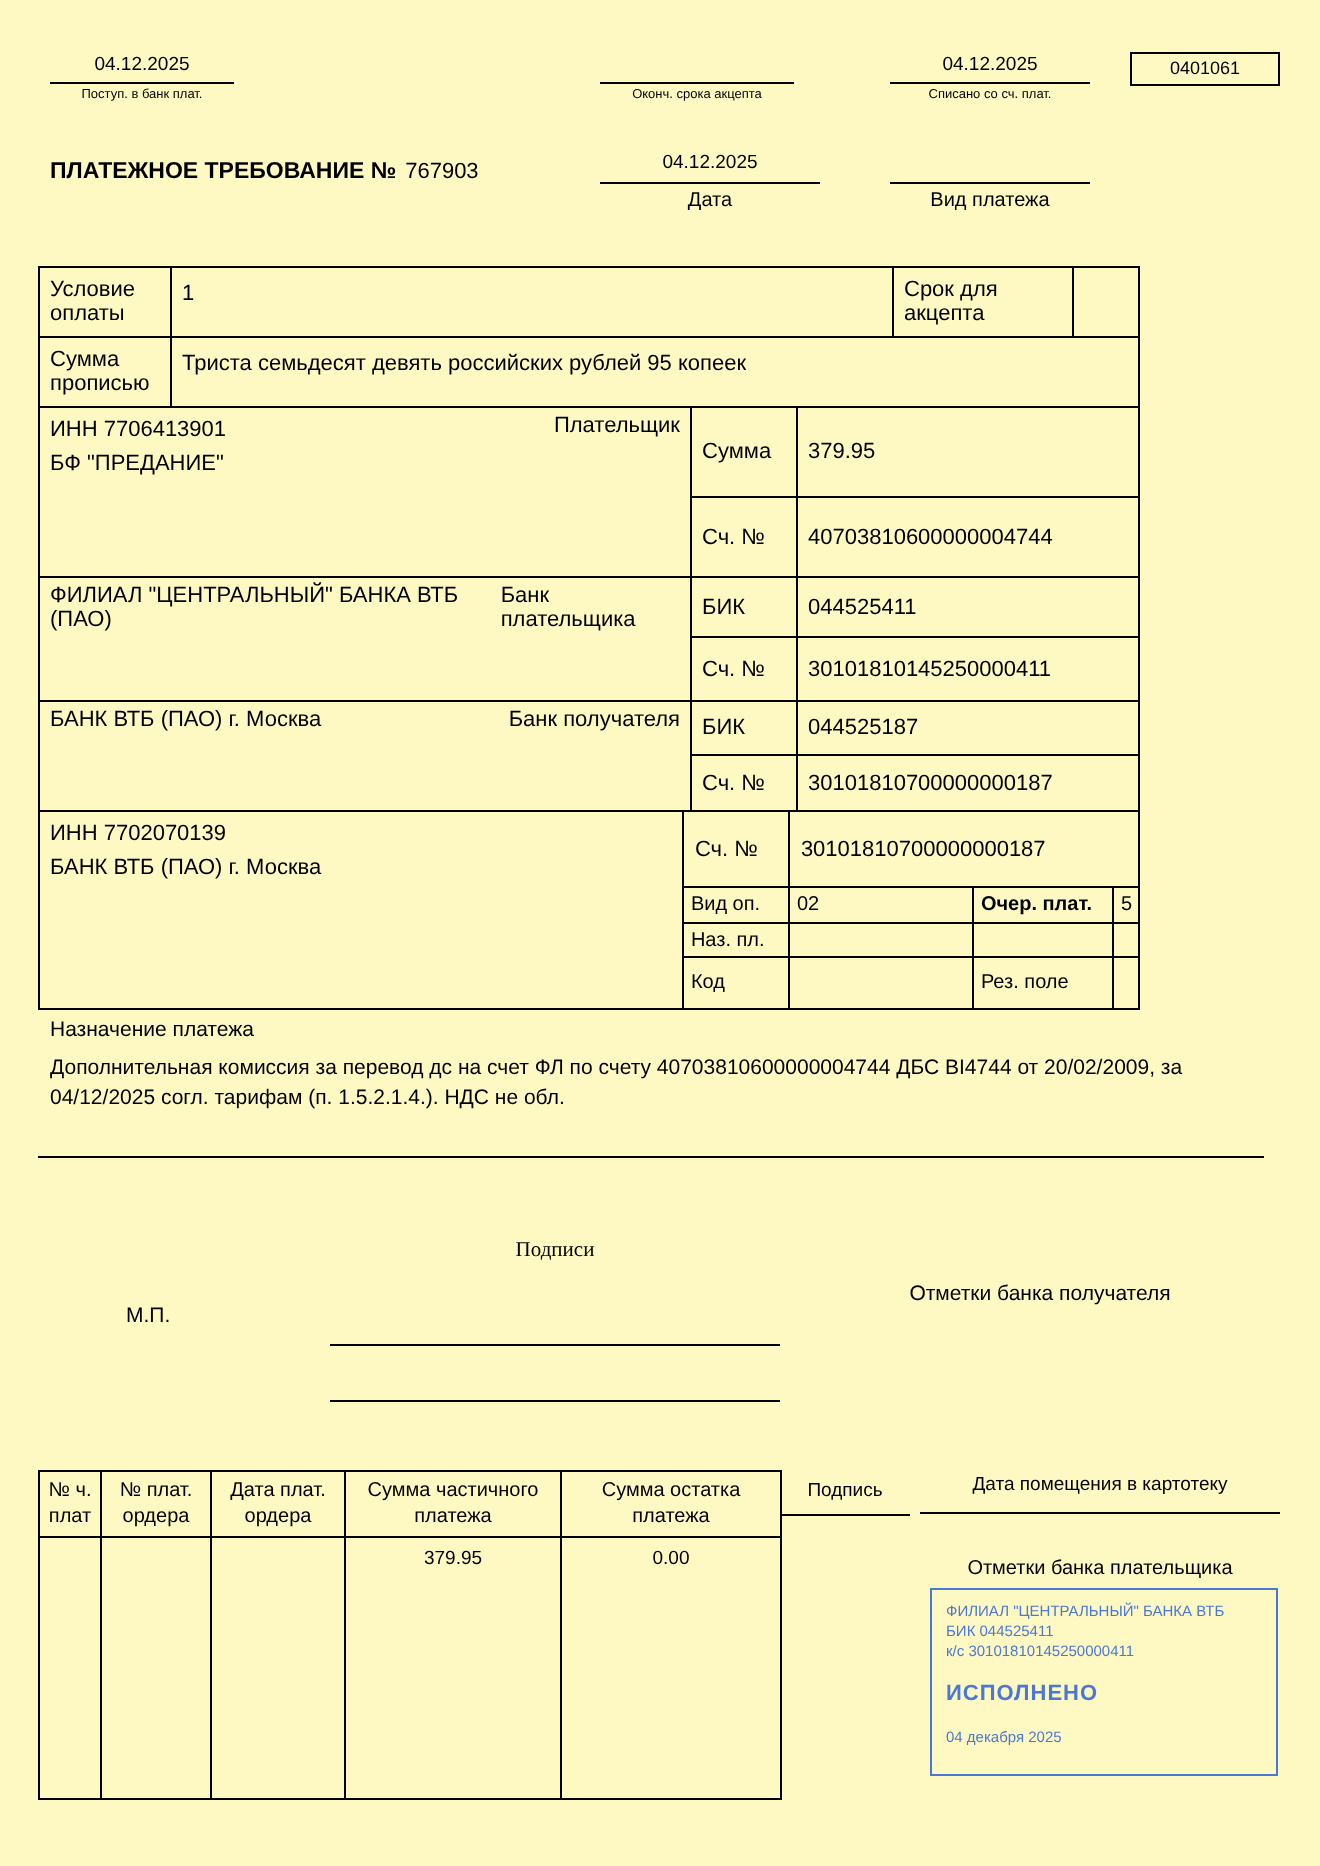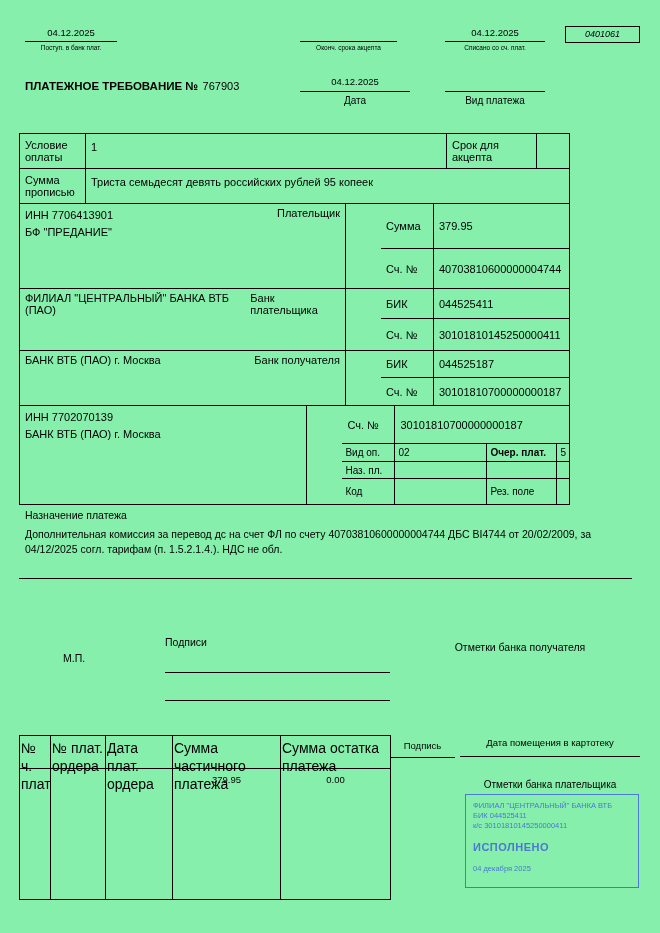--- a/index.html
+++ b/index.html
@@ -1,41 +1,40 @@
 <!DOCTYPE html>
 <html style="--stamp-blue: #4a78d2;"><head>
 <meta charset="utf-8">
 <style>
   * { box-sizing: border-box; margin: 0; padding: 0; }
   html, body { background: #ffffff; }
   .page {
     position: relative;
     width: 660px;
     height: 933px;
-    background: #86efac;
+    background: #fef9c3;
     font-family: "Liberation Sans", sans-serif;
     color: #000;
     overflow: hidden;
   }
   .abs { position: absolute; }
   .u-line {
     border-bottom: 1px solid #000;
     text-align: center;
     font-size: 9.5px;
     height: 15px;
     padding-bottom: 1px;
   }
   .tiny { font-size: 6.5px; text-align: center; padding-top: 2px; }
   .code-box {
     border: 1px solid #000;
     font-size: 9px;
     text-align: center;
     height: 17px;
     line-height: 15px;
-    font-style: italic;
   }
   .doc-title { font-size: 11.5px; font-weight: bold; }
   .doc-number { font-size: 11px; font-weight: normal; }
   .small-caption { font-size: 10px; text-align: center; padding-top: 3px; }
 
   .main-table {
     position: absolute; left: 19px; top: 133px;
     width: 551px; height: 372px;
     border: 1px solid #000;
     display: flex; flex-direction: column;
@@ -43,39 +42,39 @@
     justify-content: center;
   }
   .trow { display: flex; border-bottom: 1px solid #000; flex-shrink: 0; }
   .trow:last-child { border-bottom: none; }
   .cell { border-right: 1px solid #000; padding: 3px 5px; overflow: hidden; }
   .cell.last { border-right: none; }
   .grow { flex: 1; }
   .vcenter { display: flex; align-items: center; }
   .leftcell { display: flex; flex-direction: row; justify-content: space-between; }
   .rightcol { display: flex; flex-direction: column; flex: 1; }
-  .subrow { display: flex; border-bottom: 1px solid #000; flex-shrink: 0; margin-left: 35px; }
+  .subrow { display: flex; border-bottom: 1px solid #000; flex-shrink: 0; }
   .subrow:last-child { border-bottom: none; }
   .sm { font-size: 10px; padding: 1px 3px; }
   .two-line { line-height: 17px; }
 
   .hline { position: absolute; border-top: 1px solid #000; }
   .body-text { font-size: 10.5px; }
 
   .btable {
     position: absolute; left: 19px; top: 735px;
     width: 372px; height: 165px;
     border: 1px solid #000;
     display: flex;
   }
   .bcol { border-right: 1px solid #000; display: flex; flex-direction: column; flex-shrink: 0; }
   .bcol:last-child { border-right: none; flex: 1; }
   .bhead {
     height: 33px; border-bottom: 1px solid #000;
-    font-size: 14px; text-align: left;
+    font-size: 10px; text-align: center;
     padding: 3px 1px; line-height: 1.3;
   }
   .bval { font-size: 9.5px; text-align: center; padding-top: 5px; }
 
   .sig-label {
     position: absolute; left: 390px; top: 735px;
     width: 65px; height: 23px;
     border-bottom: 1px solid #000;
     text-align: center; font-size: 9.5px; padding-top: 5px;
   }
@@ -238,21 +237,21 @@
       </div>
     </div>
   </div>
 
   <div class="abs body-text" style="left:25px; top:509px;">Назначение платежа</div>
   <div class="abs body-text" style="left:25px; top:527px; width:605px; line-height:15px;">Дополнительная комиссия за перевод дс на счет ФЛ по счету 40703810600000004744 ДБС BI4744 от 20/02/2009, за 04/12/2025 согл. тарифам (п. 1.5.2.1.4.). НДС не обл.</div>
 
   <div class="hline" style="left:19px; top:578px; width:613px;"></div>
 
 
-  <div class="abs body-text" style="left:165px; top:636px; width:225px; ">Подписи</div>
+  <div class="abs body-text" style="left:165px; top:620px; width:225px; text-align:center;font-family:Liberation Serif, serif;">Подписи</div>
   <div class="abs body-text" style="left:420px; top:620px; width:200px; text-align:center;margin-top:21px;">Отметки банка получателя</div>
   <div class="abs body-text" style="left:63px; top:652px;">М.П.</div>
   <div class="hline" style="left:165px; top:672px; width:225px;"></div>
   <div class="hline" style="left:165px; top:700px; width:225px;"></div>
 
   <div class="btable">
     <div class="bcol" style="width:31px;">
       <div class="bhead">№ ч. плат</div>
       <div class="bval"></div>
     </div>

